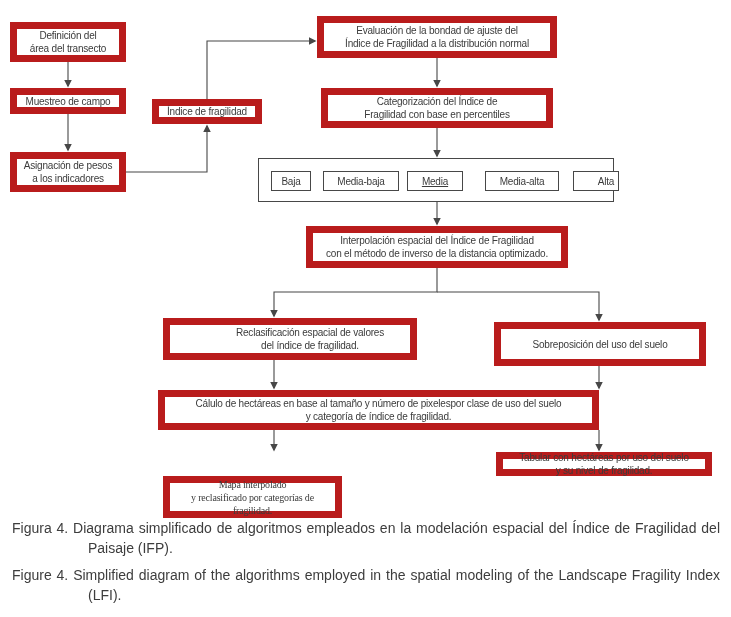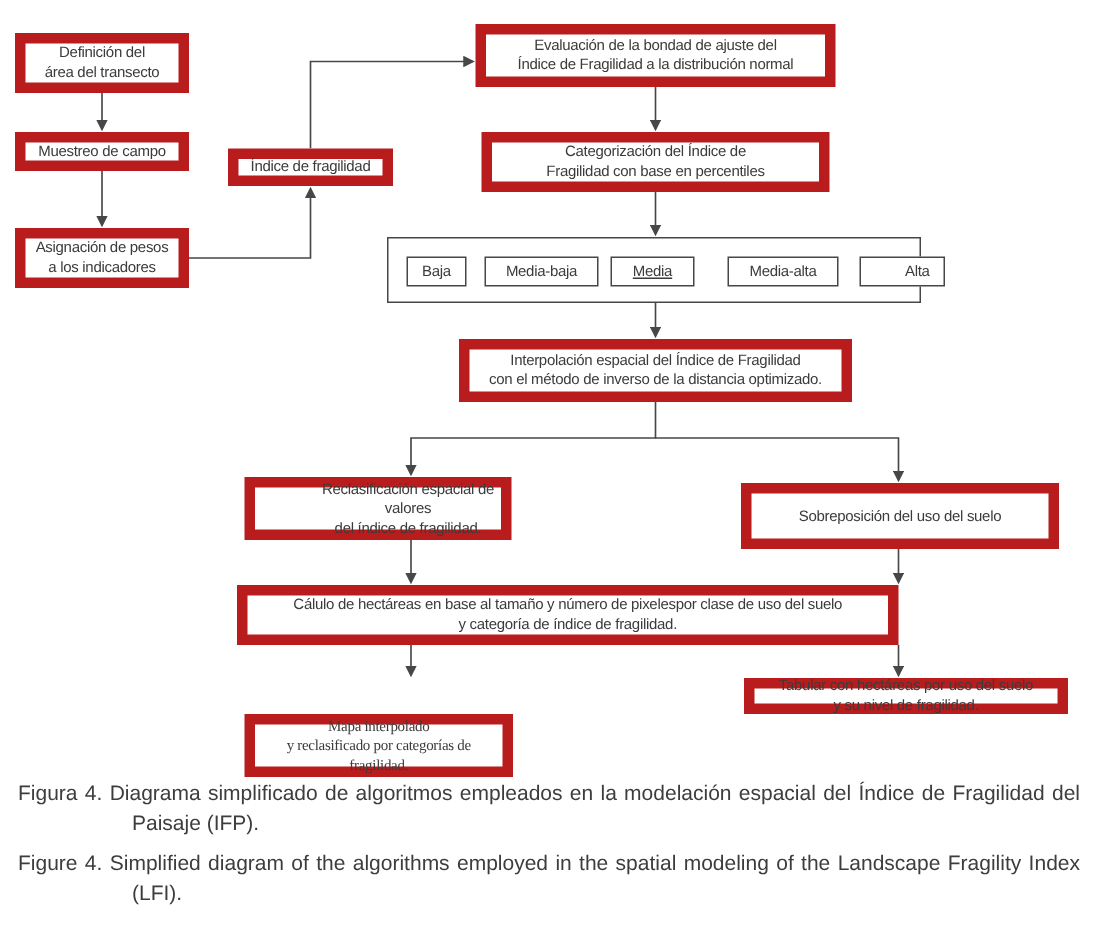--- a/index.html
+++ b/index.html
@@ -31,31 +31,31 @@
   }
 
   #n-definicion     { left:10px;  top:22px;  width:116px; height:40px; }
   #n-muestreo       { left:10px;  top:88px;  width:116px; height:26px; }
   #n-asignacion     { left:10px;  top:152px; width:116px; height:40px; }
   #n-indice         { left:152px; top:99px;  width:110px; height:25px; }
   #n-evaluacion     { left:317px; top:16px;  width:240px; height:42px; }
   #n-categorizacion { left:321px; top:88px;  width:232px; height:40px; }
   #n-categorias     { left:258px; top:158px; width:356px; height:44px; }
   #n-interpolacion  { left:306px; top:226px; width:262px; height:42px; }
-  #n-reclasificacion{ left:163px; top:318px; width:178px; height:42px;padding-left:44px; }
+  #n-reclasificacion{ left:163px; top:318px; width:254px; height:42px;padding-left:44px; }
   #n-sobreposicion  { left:494px; top:322px; width:212px; height:44px; }
   #n-calculo        { left:158px; top:390px; width:441px; height:40px; }
   #n-mapa           { left:163px; top:476px; width:179px; height:42px;font-family:Liberation Serif, serif; }
   #n-tabular        { left:496px; top:452px; width:216px; height:24px; }
 
   #c-baja       { left:12px;  width:40px; }
   #c-media-baja { left:64px;  width:76px; }
   #c-media      { left:148px; width:56px;text-decoration:underline; }
   #c-media-alta { left:226px; width:74px; }
-  #c-alta       { left:314px; width:57px;padding-left:20px; }
+  #c-alta       { left:314px; width:46px;padding-left:20px; }
 
   .captions { position:absolute; left:12px; top:518px; width:708px; color:#3d3d3d; }
   .caption {
     font-size:14px; line-height:1.45;
     text-align:justify;
     padding-left:76px; text-indent:-76px;
   }
   .caption + .caption { margin-top:6px; }
 </style>
 </head>

